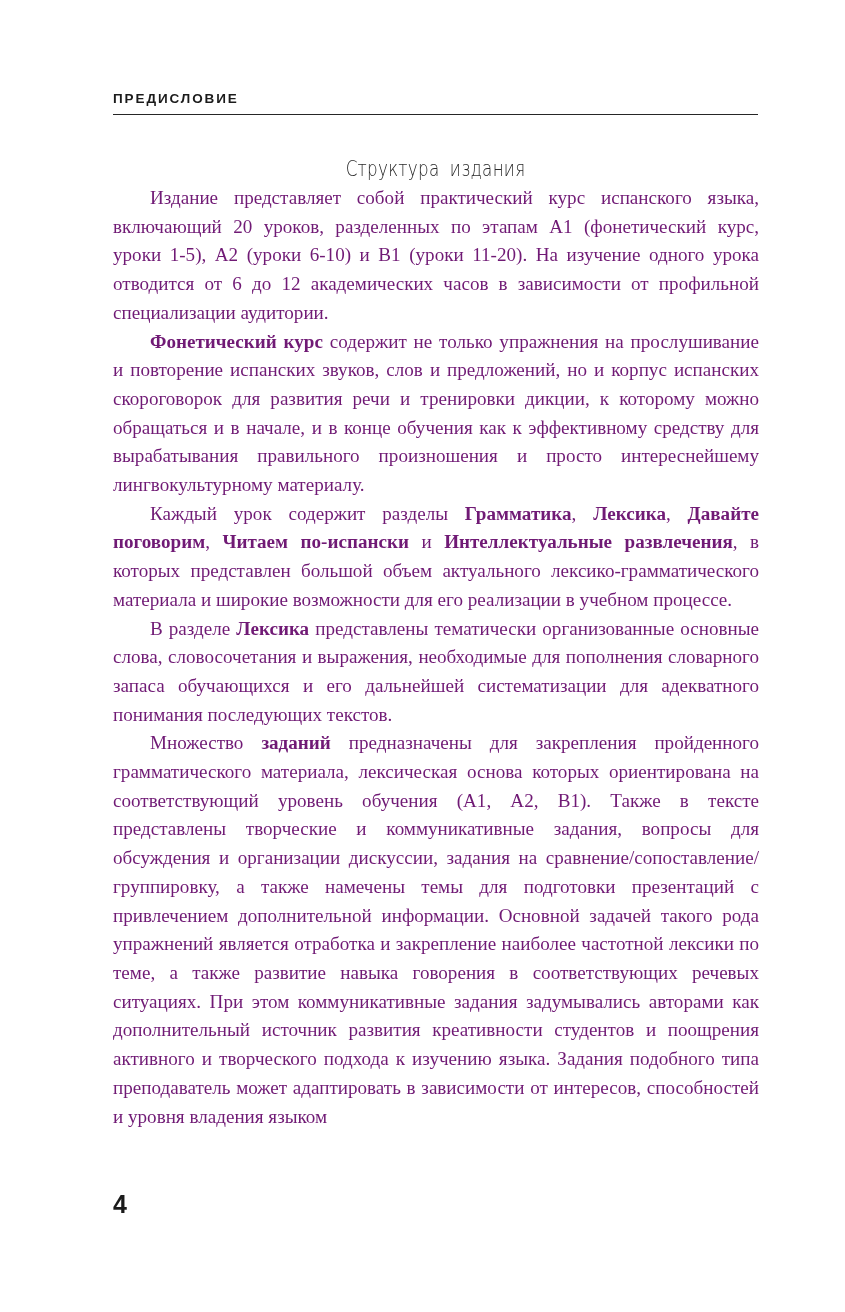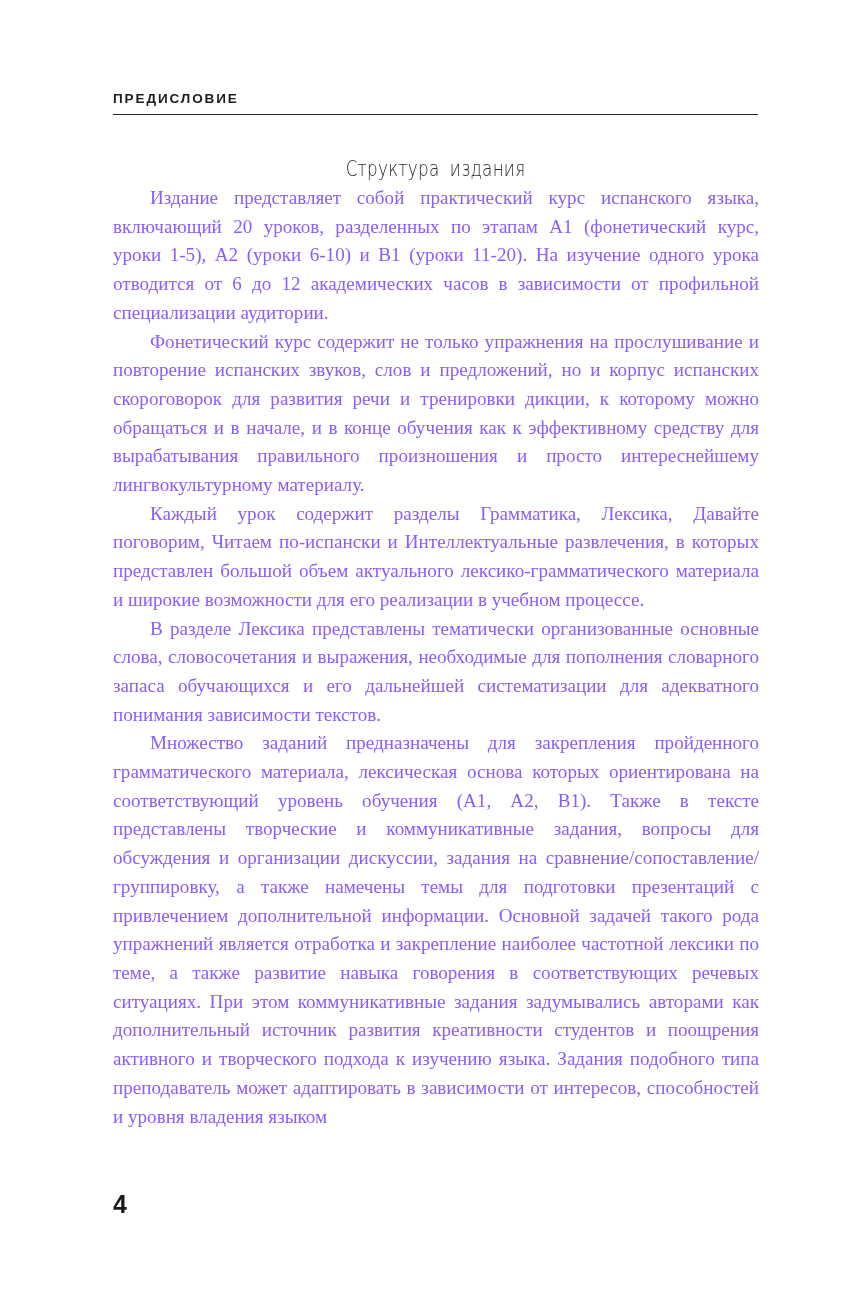--- a/index.html
+++ b/index.html
@@ -71,31 +71,31 @@
     position: absolute;
     left: 113px;
     top: 184px;
     width: 646px;
   }
 
   .para {
     font-family: "Liberation Serif", "DejaVu Serif", serif;
     font-size: 19.1px;
     line-height: 28.7px;
-    color: #8b5cf6;
+    color: #701a75;
     text-align: justify;
     text-align-last: left;
     text-indent: 37px;
     margin: 0;
     hyphens: manual;
     -webkit-hyphens: manual;
   }
 
   .para b {
-    font-weight: 400;
+    font-weight: 700;
   }
 
   
   .folio {
     position: absolute;
     left: 113px;
     top: 1192px;
     font-family: "Liberation Sans", "DejaVu Sans", sans-serif;
     font-size: 25px;
     font-weight: 700;
@@ -112,19 +112,19 @@
     <div class="running-head-title">ПРЕДИСЛОВИЕ</div>
     <div class="running-head-rule"></div>
   </header>
 
   <h1 class="section-title"><span>Структура</span><span class="gap"></span><span>издания</span></h1>
 
   <article class="text-column">
       <p class="para"><span>Издание представляет собой практический курс испанского языка, включающий 20 уроков, разделенных по этапам А1 (фонетический курс, уроки 1-5), А2 (уроки 6-10) и В1 (уроки 11-20). На изучение одного урока отводится от 6 до 12 академических часов в зависимости от профильной специализации аудитории.</span></p>
       <p class="para"><b>Фонетический курс</b><span> содержит не только упражнения на прослушивание и повторение испанских звуков, слов и предложений, но и корпус испанских скороговорок для развития речи и тренировки дикции, к которому можно обращаться и в начале, и в конце обучения как к эффективному средству для вырабатывания правильного произношения и просто интереснейшему лингвокультурному материалу.</span></p>
       <p class="para"><span>Каждый урок содержит разделы </span><b>Грамматика</b><span>, </span><b>Лексика</b><span>, </span><b>Давайте поговорим</b><span>, </span><b>Читаем по-испански</b><span> и </span><b>Интеллектуальные развлечения</b><span>, в которых представлен большой объем актуального лексико-грамматического материала и широкие возможности для его реализации в учебном процессе.</span></p>
-      <p class="para"><span>В разделе </span><b>Лексика</b><span> представлены тематически организованные основные слова, словосочетания и выражения, необходимые для пополнения словарного запаса обучающихся и его дальнейшей систематизации для адекватного понимания зависимости текстов.</span></p>
+      <p class="para"><span>В разделе </span><b>Лексика</b><span> представлены тематически организованные основные слова, словосочетания и выражения, необходимые для пополнения словарного запаса обучающихся и его дальнейшей систематизации для адекватного понимания последующих текстов.</span></p>
       <p class="para"><span>Множество </span><b>заданий</b><span> предназначены для закрепления пройденного грамматического материала, лексическая основа которых ориентирована на соответствующий уровень обучения (А1, А2, В1). Также в тексте представлены творческие и коммуникативные задания, вопросы для обсуждения и организации дискуссии, задания на сравнение/сопоставление/группировку, а также намечены темы для подготовки презентаций с привлечением дополнительной информации. Основной задачей такого рода упражнений является отработка и закрепление наиболее частотной лексики по теме, а также развитие навыка говорения в соответствующих речевых ситуациях. При этом коммуникативные задания задумывались авторами как дополнительный источник развития креативности студентов и поощрения активного и творческого подхода к изучению языка. Задания подобного типа преподаватель может адаптировать в зависимости от интересов, способностей и уровня владения языком</span></p>
     </article>
 
   <div class="folio">4</div>
 
 </div>
 
 </body></html>

